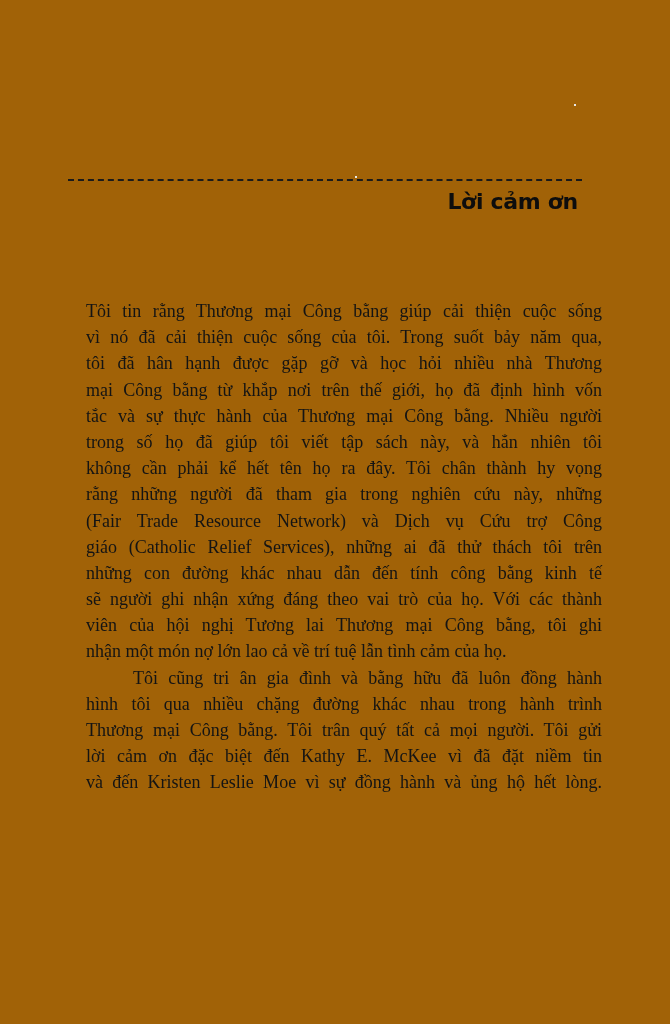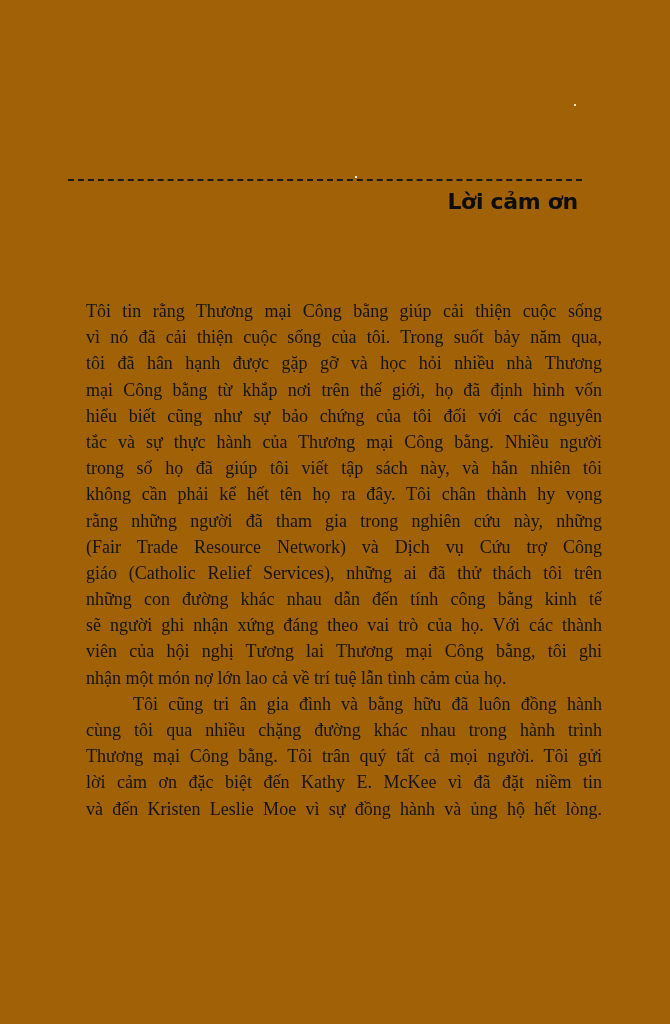--- a/index.html
+++ b/index.html
@@ -80,35 +80,34 @@
   <div class="rule"></div>
 
   <h1 class="heading">Lời cảm ơn</h1>
 
   <div class="body-text">
     <div>
       <span class="line">Tôi tin rằng Thương mại Công bằng giúp cải thiện cuộc sống</span>
       <span class="line">vì nó đã cải thiện cuộc sống của tôi. Trong suốt bảy năm qua,</span>
       <span class="line">tôi đã hân hạnh được gặp gỡ và học hỏi nhiều nhà Thương</span>
       <span class="line">mại Công bằng từ khắp nơi trên thế giới, họ đã định hình vốn</span>
-      <span class="line">hiểu biết cũng như sự bảo chứng của tôi đối với các nguyên</span>
       <span class="line">tắc và sự thực hành của Thương mại Công bằng. Nhiều người</span>
       <span class="line">trong số họ đã giúp tôi viết tập sách này, và hẳn nhiên tôi</span>
       <span class="line">không cần phải kể hết tên họ ra đây. Tôi chân thành hy vọng</span>
       <span class="line">rằng những người đã tham gia trong nghiên cứu này, những</span>
       <span class="line">(Fair Trade Resource Network) và Dịch vụ Cứu trợ Công</span>
       <span class="line">giáo (Catholic Relief Services), những ai đã thử thách tôi trên</span>
       <span class="line">những con đường khác nhau dẫn đến tính công bằng kinh tế</span>
       <span class="line">sẽ người ghi nhận xứng đáng theo vai trò của họ. Với các thành</span>
       <span class="line">viên của hội nghị Tương lai Thương mại Công bằng, tôi ghi</span>
       <span class="line last">nhận một món nợ lớn lao cả về trí tuệ lẫn tình cảm của họ.</span>
     </div>
     <div>
       <span class="line indent">Tôi cũng tri ân gia đình và bằng hữu đã luôn đồng hành</span>
-      <span class="line">cùng tôi qua nhiều chặng đường khác nhau trong hành trình</span>
+      <span class="line">hình tôi qua nhiều chặng đường khác nhau trong hành trình</span>
       <span class="line">Thương mại Công bằng. Tôi trân quý tất cả mọi người. Tôi gửi</span>
       <span class="line">lời cảm ơn đặc biệt đến Kathy E. McKee vì đã đặt niềm tin</span>
       <span class="line">và đến Kristen Leslie Moe vì sự đồng hành và ủng hộ hết lòng.</span>
     </div>
   </div>
 
   <div class="speck" style="left:574px;top:104px;"></div>
   <div class="speck" style="left:355px;top:176px;"></div>
 </div>
 

